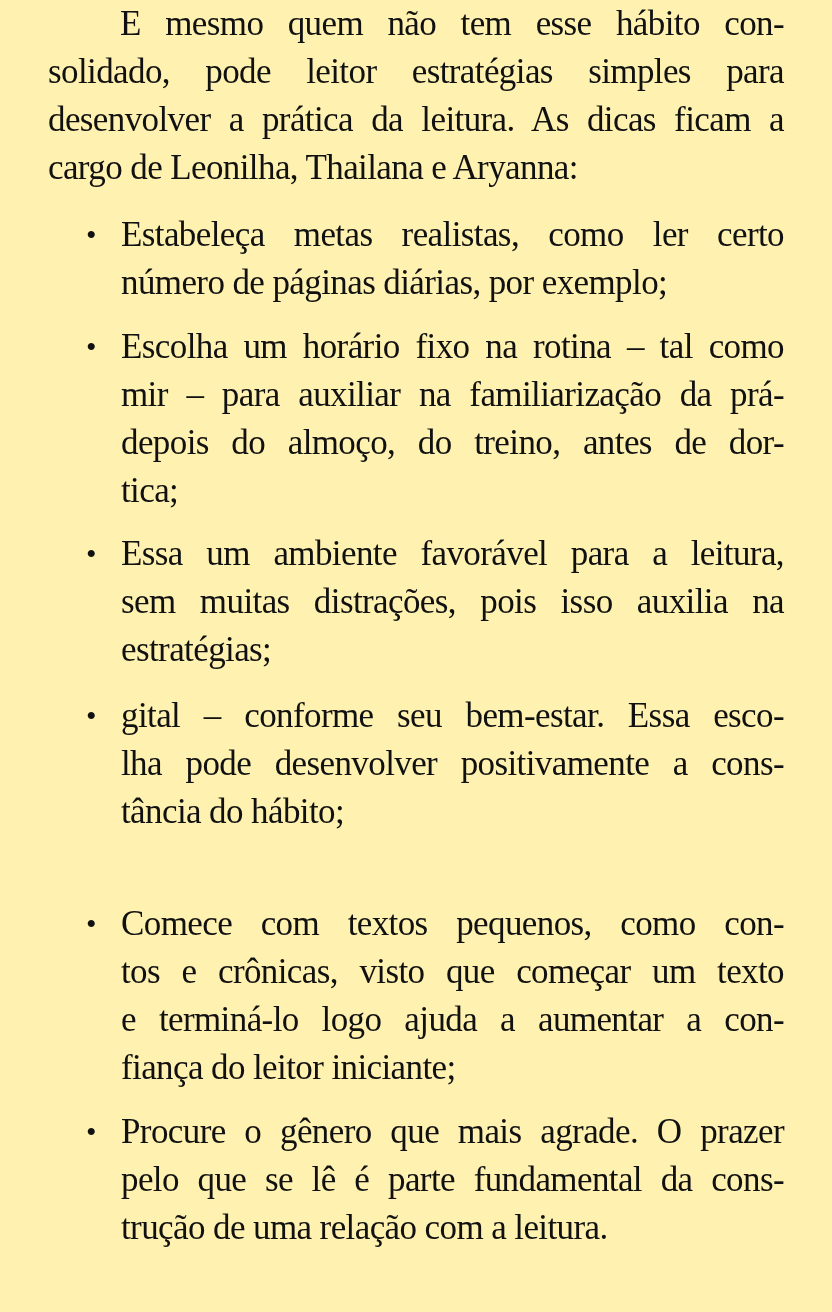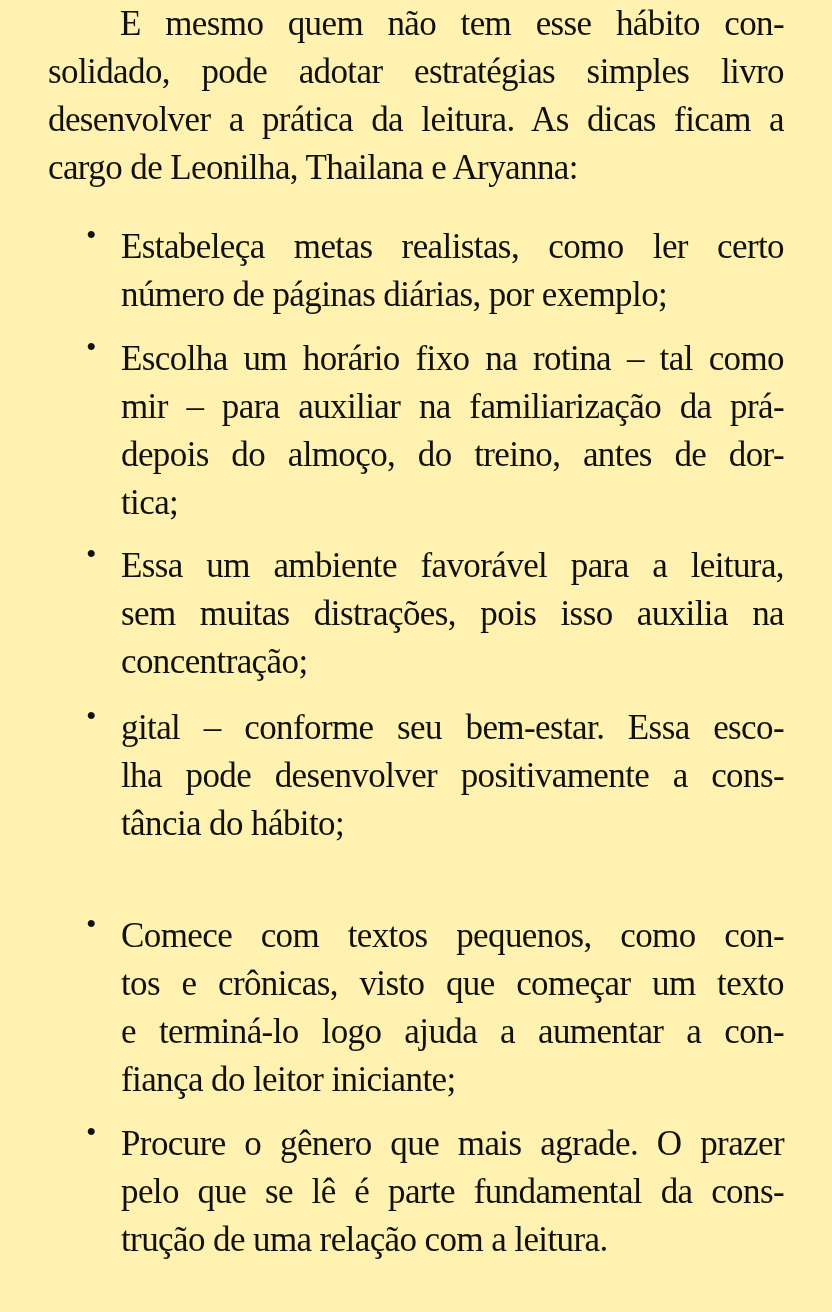--- a/index.html
+++ b/index.html
@@ -60,31 +60,31 @@
       left: 86px;
       top: 0;
       height: 48px;
       line-height: 48px;
       font-size: 30px;
     }
     .item-text {
       position: absolute;
       left: 121px;
       width: 663px;
-      top: 12px;
+      top: 0;
     }
   </style>
 </head>
 <body>
 
 <div class="page">
 
   <div class="para" style="top:0px;">
     <span class="line justify first">E mesmo quem não tem esse hábito con-</span>
-    <span class="line justify">solidado, pode adotar estratégias simples livro</span>
+    <span class="line justify">solidado, pode leitor estratégias simples para</span>
     <span class="line justify">desenvolver a prática da leitura. As dicas ficam a</span>
     <span class="line">cargo de Leonilha, Thailana e Aryanna:</span>
   </div>
 
   <ul class="list">
 
     <li class="item" style="top:211px;">
       <span class="bullet">•</span>
       <div class="item-text">
         <span class="line justify">Estabeleça metas realistas, como ler certo</span>
@@ -100,21 +100,21 @@
         <span class="line justify">depois do almoço, do treino, antes de dor-</span>
         <span class="line">tica;</span>
       </div>
     </li>
 
     <li class="item" style="top:530px;">
       <span class="bullet">•</span>
       <div class="item-text">
         <span class="line justify">Essa um ambiente favorável para a leitura,</span>
         <span class="line justify">sem muitas distrações, pois isso auxilia na</span>
-        <span class="line">concentração;</span>
+        <span class="line">estratégias;</span>
       </div>
     </li>
 
     <li class="item" style="top:692px;">
       <span class="bullet">•</span>
       <div class="item-text">
         <span class="line justify">gital – conforme seu bem-estar. Essa esco-</span>
         <span class="line justify">lha pode desenvolver positivamente a cons-</span>
         <span class="line">tância do hábito;</span>
       </div>

